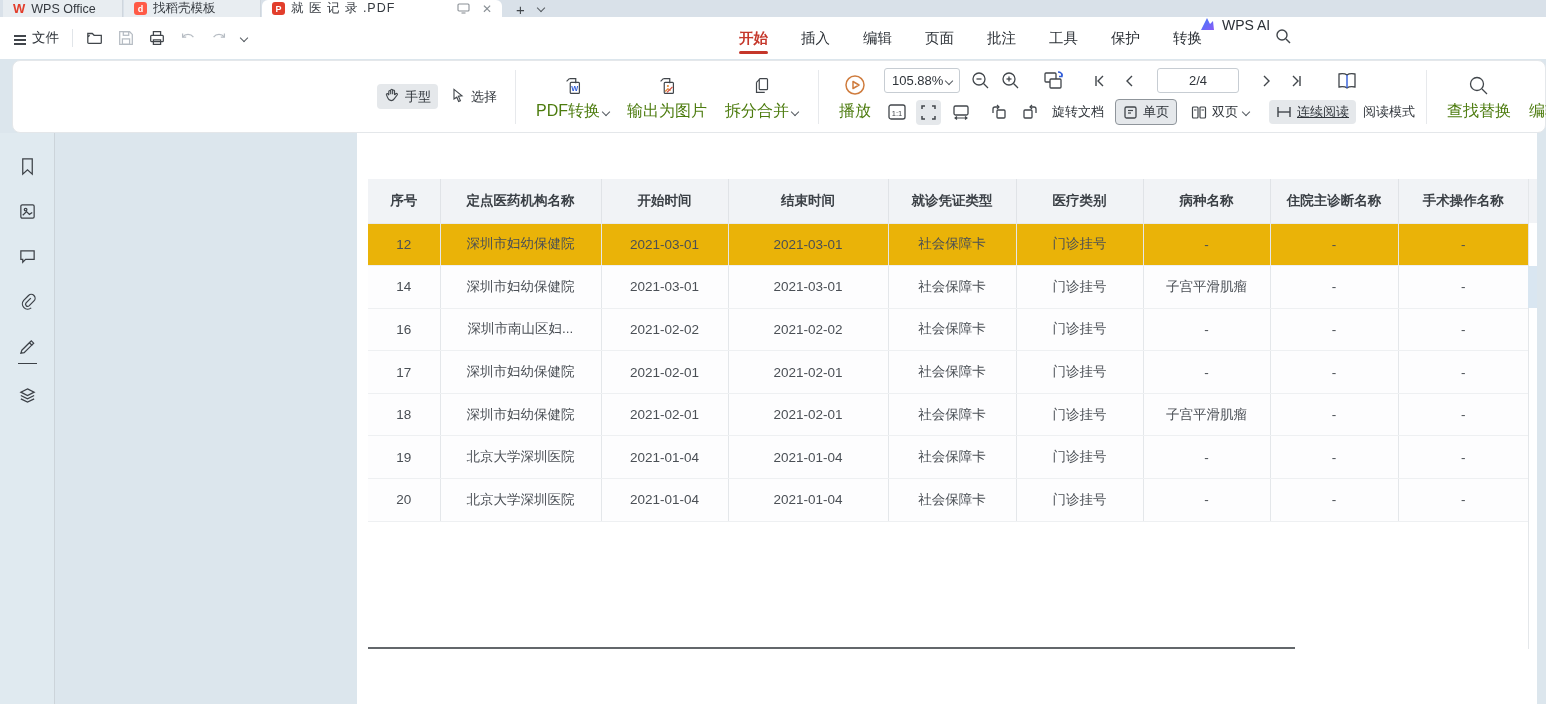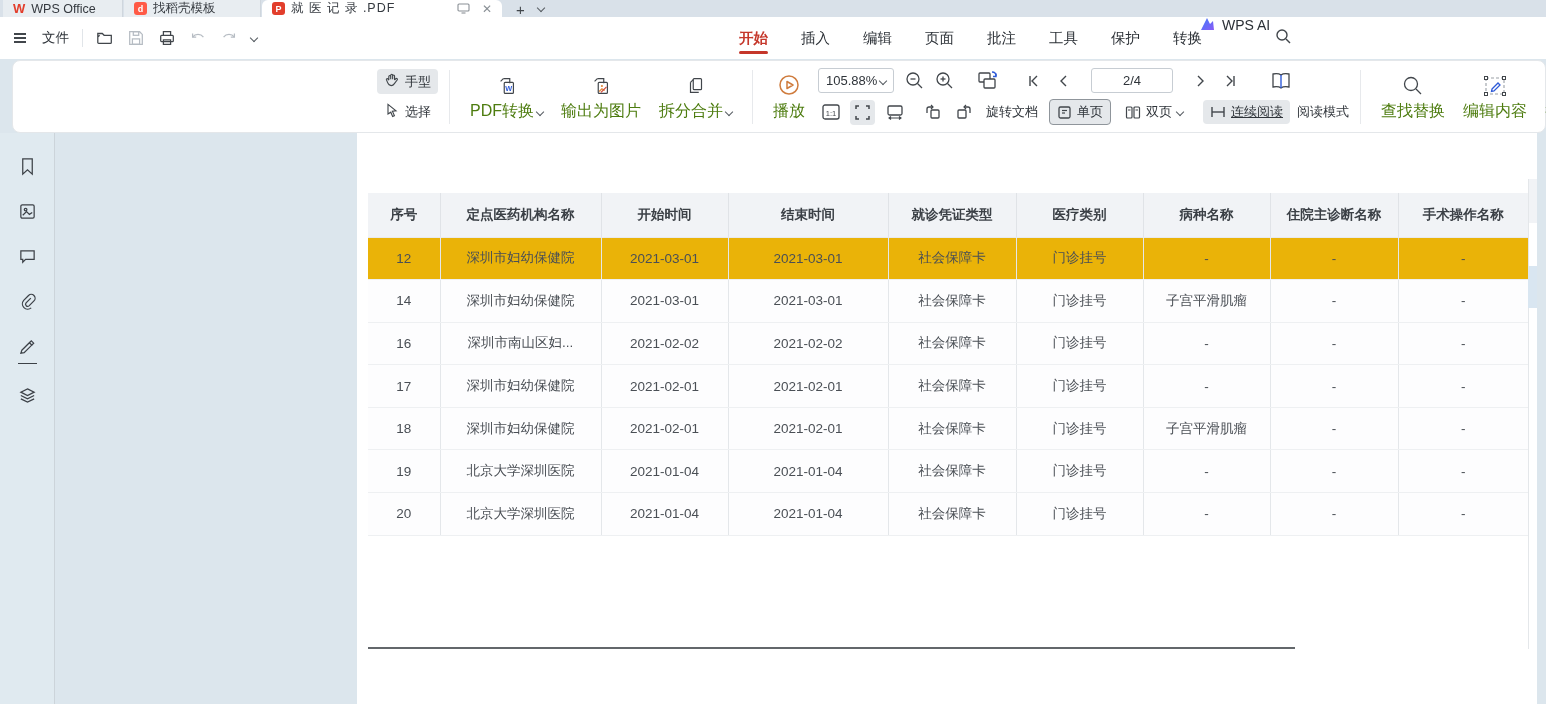--- a/index.html
+++ b/index.html
@@ -44,21 +44,21 @@
   .ailabel { font-size:14px; color:#2b3036; }
   .msearch { position:absolute; left:1275px; top:11px; }
   .msearch svg, .ailogo svg { display:block; }
 
   
   .toolbar { position:absolute; top:60px; left:12px; width:1534px; height:73px; background:#fff;
              border:1px solid #e4e7ea; border-radius:8px; display:flex; align-items:center;
              padding:6px 8px; }
   .tb-spacer { width:356px; flex:none; }
   .vdiv { width:1px; height:54px; background:#e7e9ec; margin:0 11px; flex:none; }
-  .tb-stack { display:flex; flex-direction:column; gap:5px; flex:none; }
+  .tb-stack { display:flex; flex-direction:row; gap:5px; flex:none; }
   .tb-pill { display:flex; align-items:center; gap:5px; font-size:13px; color:#2f343a;
              padding:3px 7px; border-radius:4px; }
   .tb-pill.sel { background:#e5e8eb; }
   .tool-big { display:flex; flex-direction:column; align-items:center; justify-content:center;
               gap:4px; padding:0 9px; flex:none; }
   .tool-big .ticon { height:26px; display:flex; align-items:flex-end; }
   .tool-big .tlabel { font-size:16px; color:#4d7c0f; white-space:nowrap; display:flex; align-items:center; gap:3px; }
   .icon20 svg { width:22px; height:22px; stroke:#41464b; fill:none; stroke-width:1.3; }
   .icon16 svg { width:16px; height:16px; stroke:#41464b; fill:none; stroke-width:1.4; }
   .tb-center { display:flex; flex-direction:column; gap:6px; flex:none; margin-left:4px; }
@@ -80,21 +80,21 @@
   .content { position:absolute; top:133px; left:0; width:1546px; bottom:0; }
   .iconstrip { position:absolute; left:0; top:0; width:55px; height:100%; background:#e0eaf0;
                border-right:1px solid #ccd4da; display:flex; flex-direction:column; align-items:center;
                padding-top:24px; gap:22px; }
   .sicon svg { width:19px; height:19px; stroke:#3c4147; fill:none; stroke-width:1.3; }
   .sicon.underl { border-bottom:1.6px solid #3c4147; padding-bottom:3px; }
   .navpanel { position:absolute; left:56px; top:0; width:301px; height:100%; background:#dce6ed; }
   .page { position:absolute; left:357px; top:0; width:1180px; height:100%; background:#ffffff; }
 
   
-  table.doc { position:absolute; left:11px; top:60px; width:1160px; border-collapse:collapse;
+  table.doc { position:absolute; left:11px; top:46px; width:1160px; border-collapse:collapse;
               table-layout:fixed; }
   table.doc th { height:44px; background:#f1f3f6; font-size:13.5px; font-weight:bold; color:#3b4046;
                  border-right:1px solid #e0e3e7; border-bottom:1px solid #e8eaed; text-align:center; }
   table.doc th:last-child { border-right:none; }
   table.doc td { height:42.6px; font-size:13.5px; color:#4a4f55; text-align:center;
                  border-right:1px solid #e4e7ea; border-bottom:1px solid #eef0f2; background:#fdfdfe; }
   table.doc td:last-child { border-right:none; }
   table.doc tr.highlight td { background:#eab308; }
   .sliver-head { position:absolute; left:1171px; top:46px; width:9px; height:44px; background:#f1f3f6; }
   .sliver-line { position:absolute; left:1171px; top:46px; width:1px; height:470px; background:#e4e7ea; }
@@ -123,21 +123,21 @@
         </svg>
       <span class="tab-close">✕</span>
     </span>
   </div>
   <span class="newtab">+</span>
   <span class="chev tab-chev"></span>
 </div>
 
 <div class="menurow">
   <div class="filegrp">
-    <span style="display:flex;align-items:center;gap:16px;">
+    <span style="display:flex;align-items:flex-end;gap:6px;">
       <span class="hamb">
           <i></i>
           <i></i>
           <i></i>
         </span>
       <span class="filelabel">文件</span>
     </span>
     <span class="mdiv"></span>
     <span class="micon">
       <svg viewBox="0 0 20 20">

